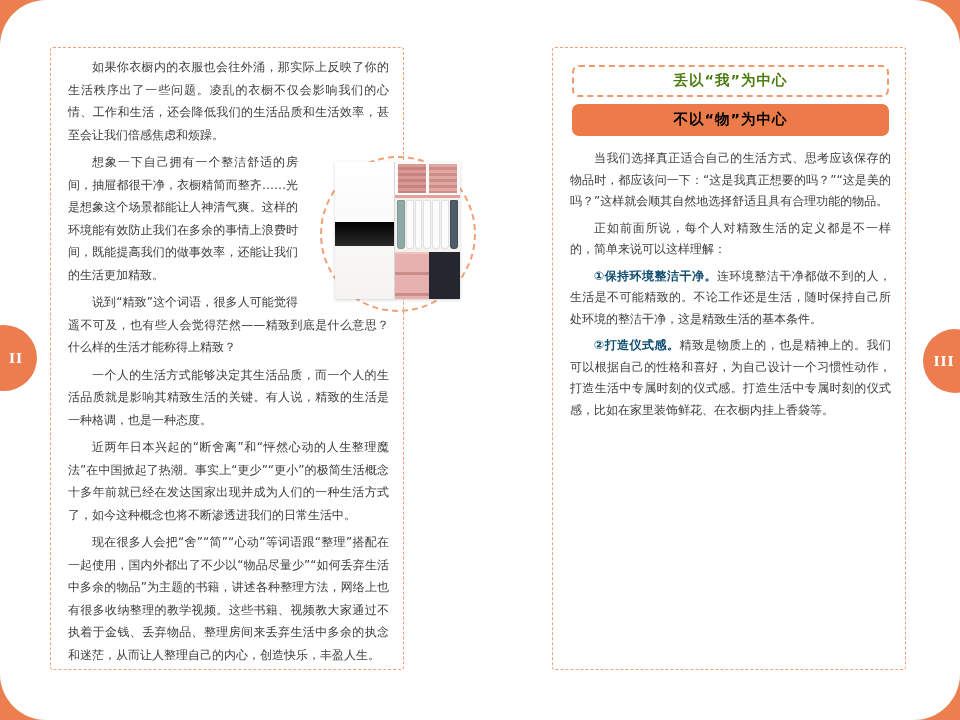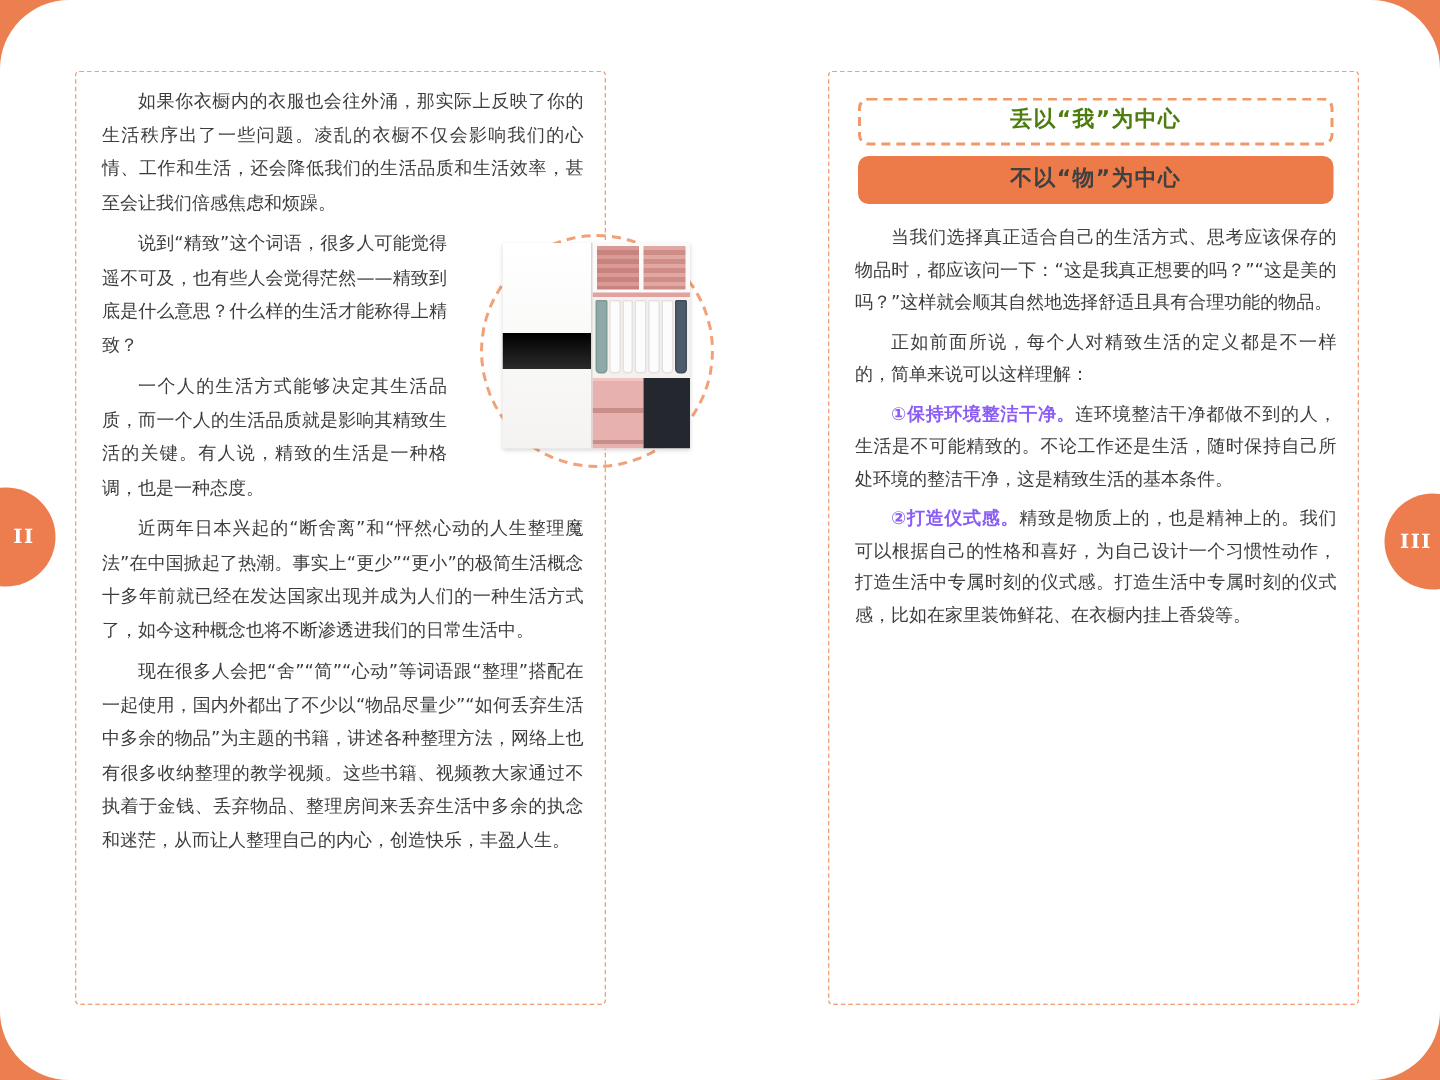--- a/index.html
+++ b/index.html
@@ -60,23 +60,23 @@
   .darkclothes{flex:1;background:#24272d;}
 
   
   .boxes{margin:9px 2px 12px;display:flex;flex-direction:column;gap:7px;}
   .slogan{
     height:30px;border-radius:7px;
     display:flex;align-items:center;justify-content:center;
     font-weight:bold;font-size:14.5px;letter-spacing:1px;
   }
   .slogan.outline{border:2px dashed #f09a6c;color:#4d7c0f;background:#fff;height:28px;}
-  .slogan.solid{background:#ed7b4a;color:#404040;height:32px;}
+  .slogan.solid{background:#ed7b4a;color:#000000;height:32px;}
 
-  .point .lead{color:#8b5cf6;font-weight:bold;}
+  .point .lead{color:#0c4a6e;font-weight:bold;}
 
   
   .tab{
     position:absolute;border-radius:50%;background:#ed7c4e;color:#fff;
     font-family:"DejaVu Serif","Liberation Serif",serif;font-weight:bold;
     display:flex;align-items:center;justify-content:center;
     font-size:13px;letter-spacing:1px;box-sizing:border-box;
   }
   .tab.tleft{width:66px;height:66px;left:-29px;top:325px;padding-left:24px;}
   .tab.tright{width:64px;height:64px;left:923px;top:329px;padding-right:22px;}
@@ -84,20 +84,21 @@
 </head>
 <body>
 
 <div class="spread">
   <div class="book">
 
     <div class="page left">
       <div class="content">
         <p>如果你衣橱内的衣服也会往外涌，那实际上反映了你的生活秩序出了一些问题。凌乱的衣橱不仅会影响我们的心情、工作和生活，还会降低我们的生活品质和生活效率，甚至会让我们倍感焦虑和烦躁。</p>
         <span class="float-spacer"></span>
+        <p>想象一下自己拥有一个整洁舒适的房间，抽屉都很干净，衣橱精简而整齐……光是想象这个场景都能让人神清气爽。这样的环境能有效防止我们在多余的事情上浪费时间，既能提高我们的做事效率，还能让我们的生活更加精致。</p>
         <p>说到“精致”这个词语，很多人可能觉得遥不可及，也有些人会觉得茫然——精致到底是什么意思？什么样的生活才能称得上精致？</p>
         <p>一个人的生活方式能够决定其生活品质，而一个人的生活品质就是影响其精致生活的关键。有人说，精致的生活是一种格调，也是一种态度。</p>
         <p>近两年日本兴起的“断舍离”和“怦然心动的人生整理魔法”在中国掀起了热潮。事实上“更少”“更小”的极简生活概念十多年前就已经在发达国家出现并成为人们的一种生活方式了，如今这种概念也将不断渗透进我们的日常生活中。</p>
         <p>现在很多人会把“舍”“简”“心动”等词语跟“整理”搭配在一起使用，国内外都出了不少以“物品尽量少”“如何丢弃生活中多余的物品”为主题的书籍，讲述各种整理方法，网络上也有很多收纳整理的教学视频。这些书籍、视频教大家通过不执着于金钱、丢弃物品、整理房间来丢弃生活中多余的执念和迷茫，从而让人整理自己的内心，创造快乐，丰盈人生。</p>
       </div>
     </div>
 
     <div class="page right">
       <div class="content">
         <div class="boxes">

